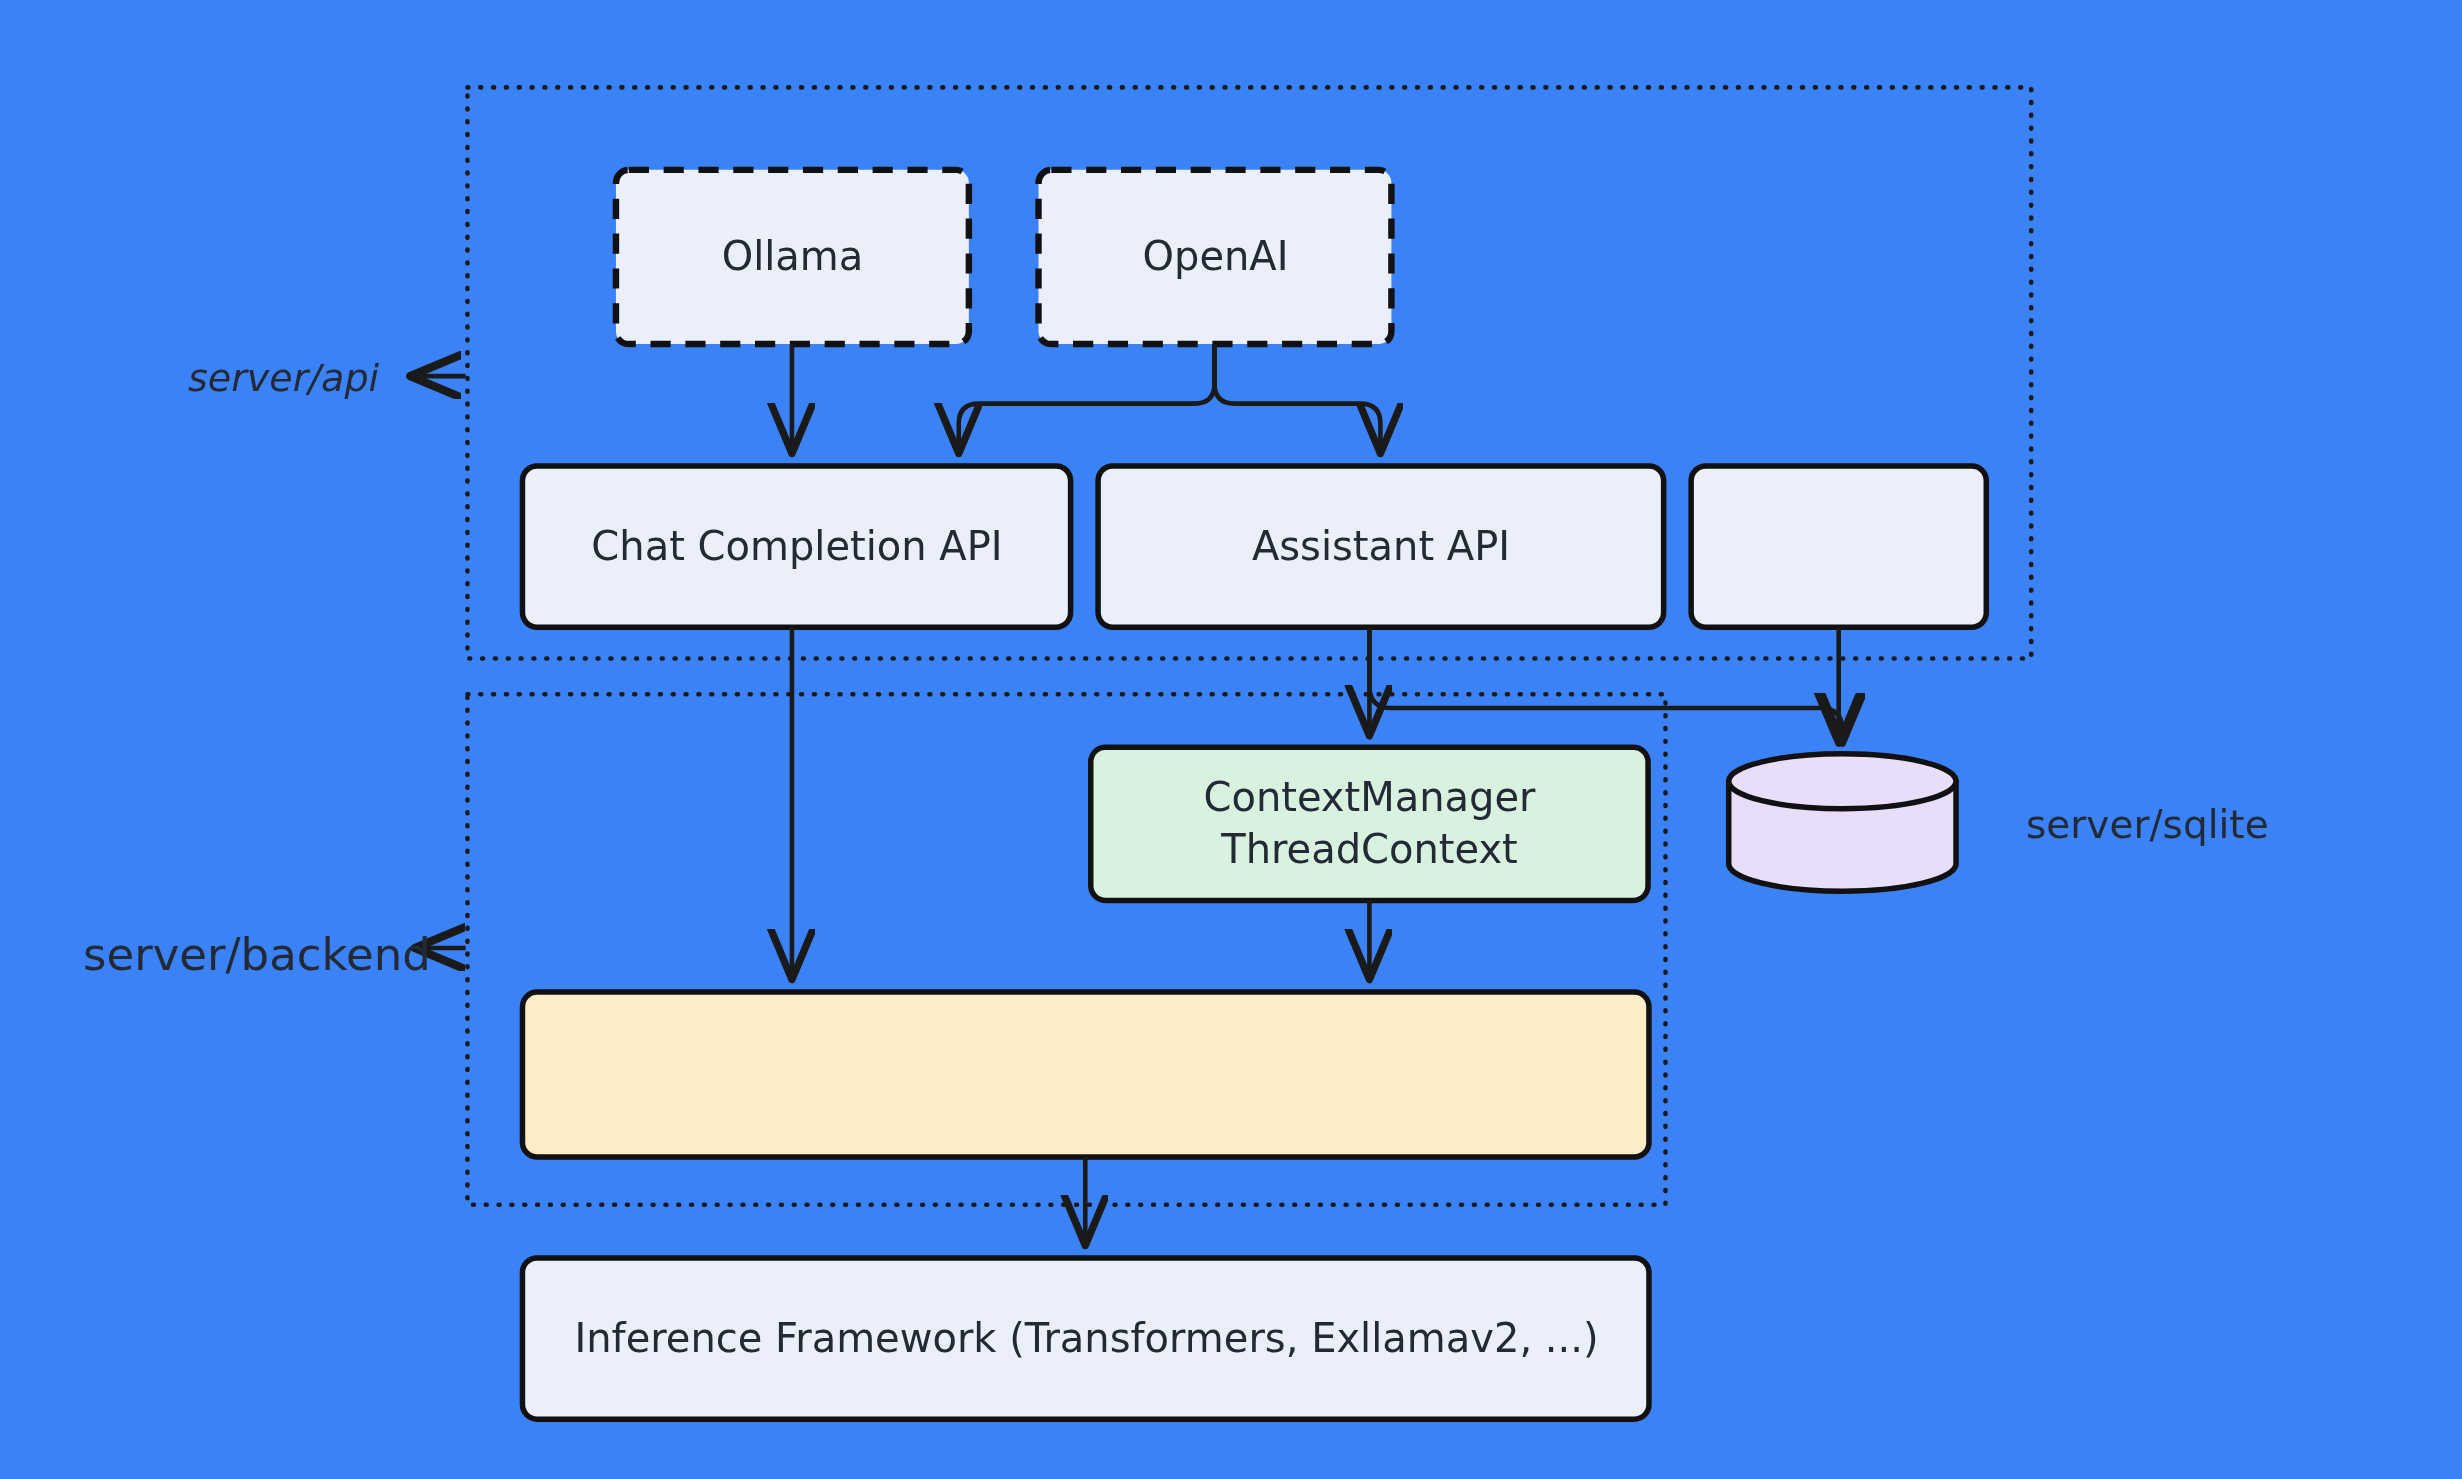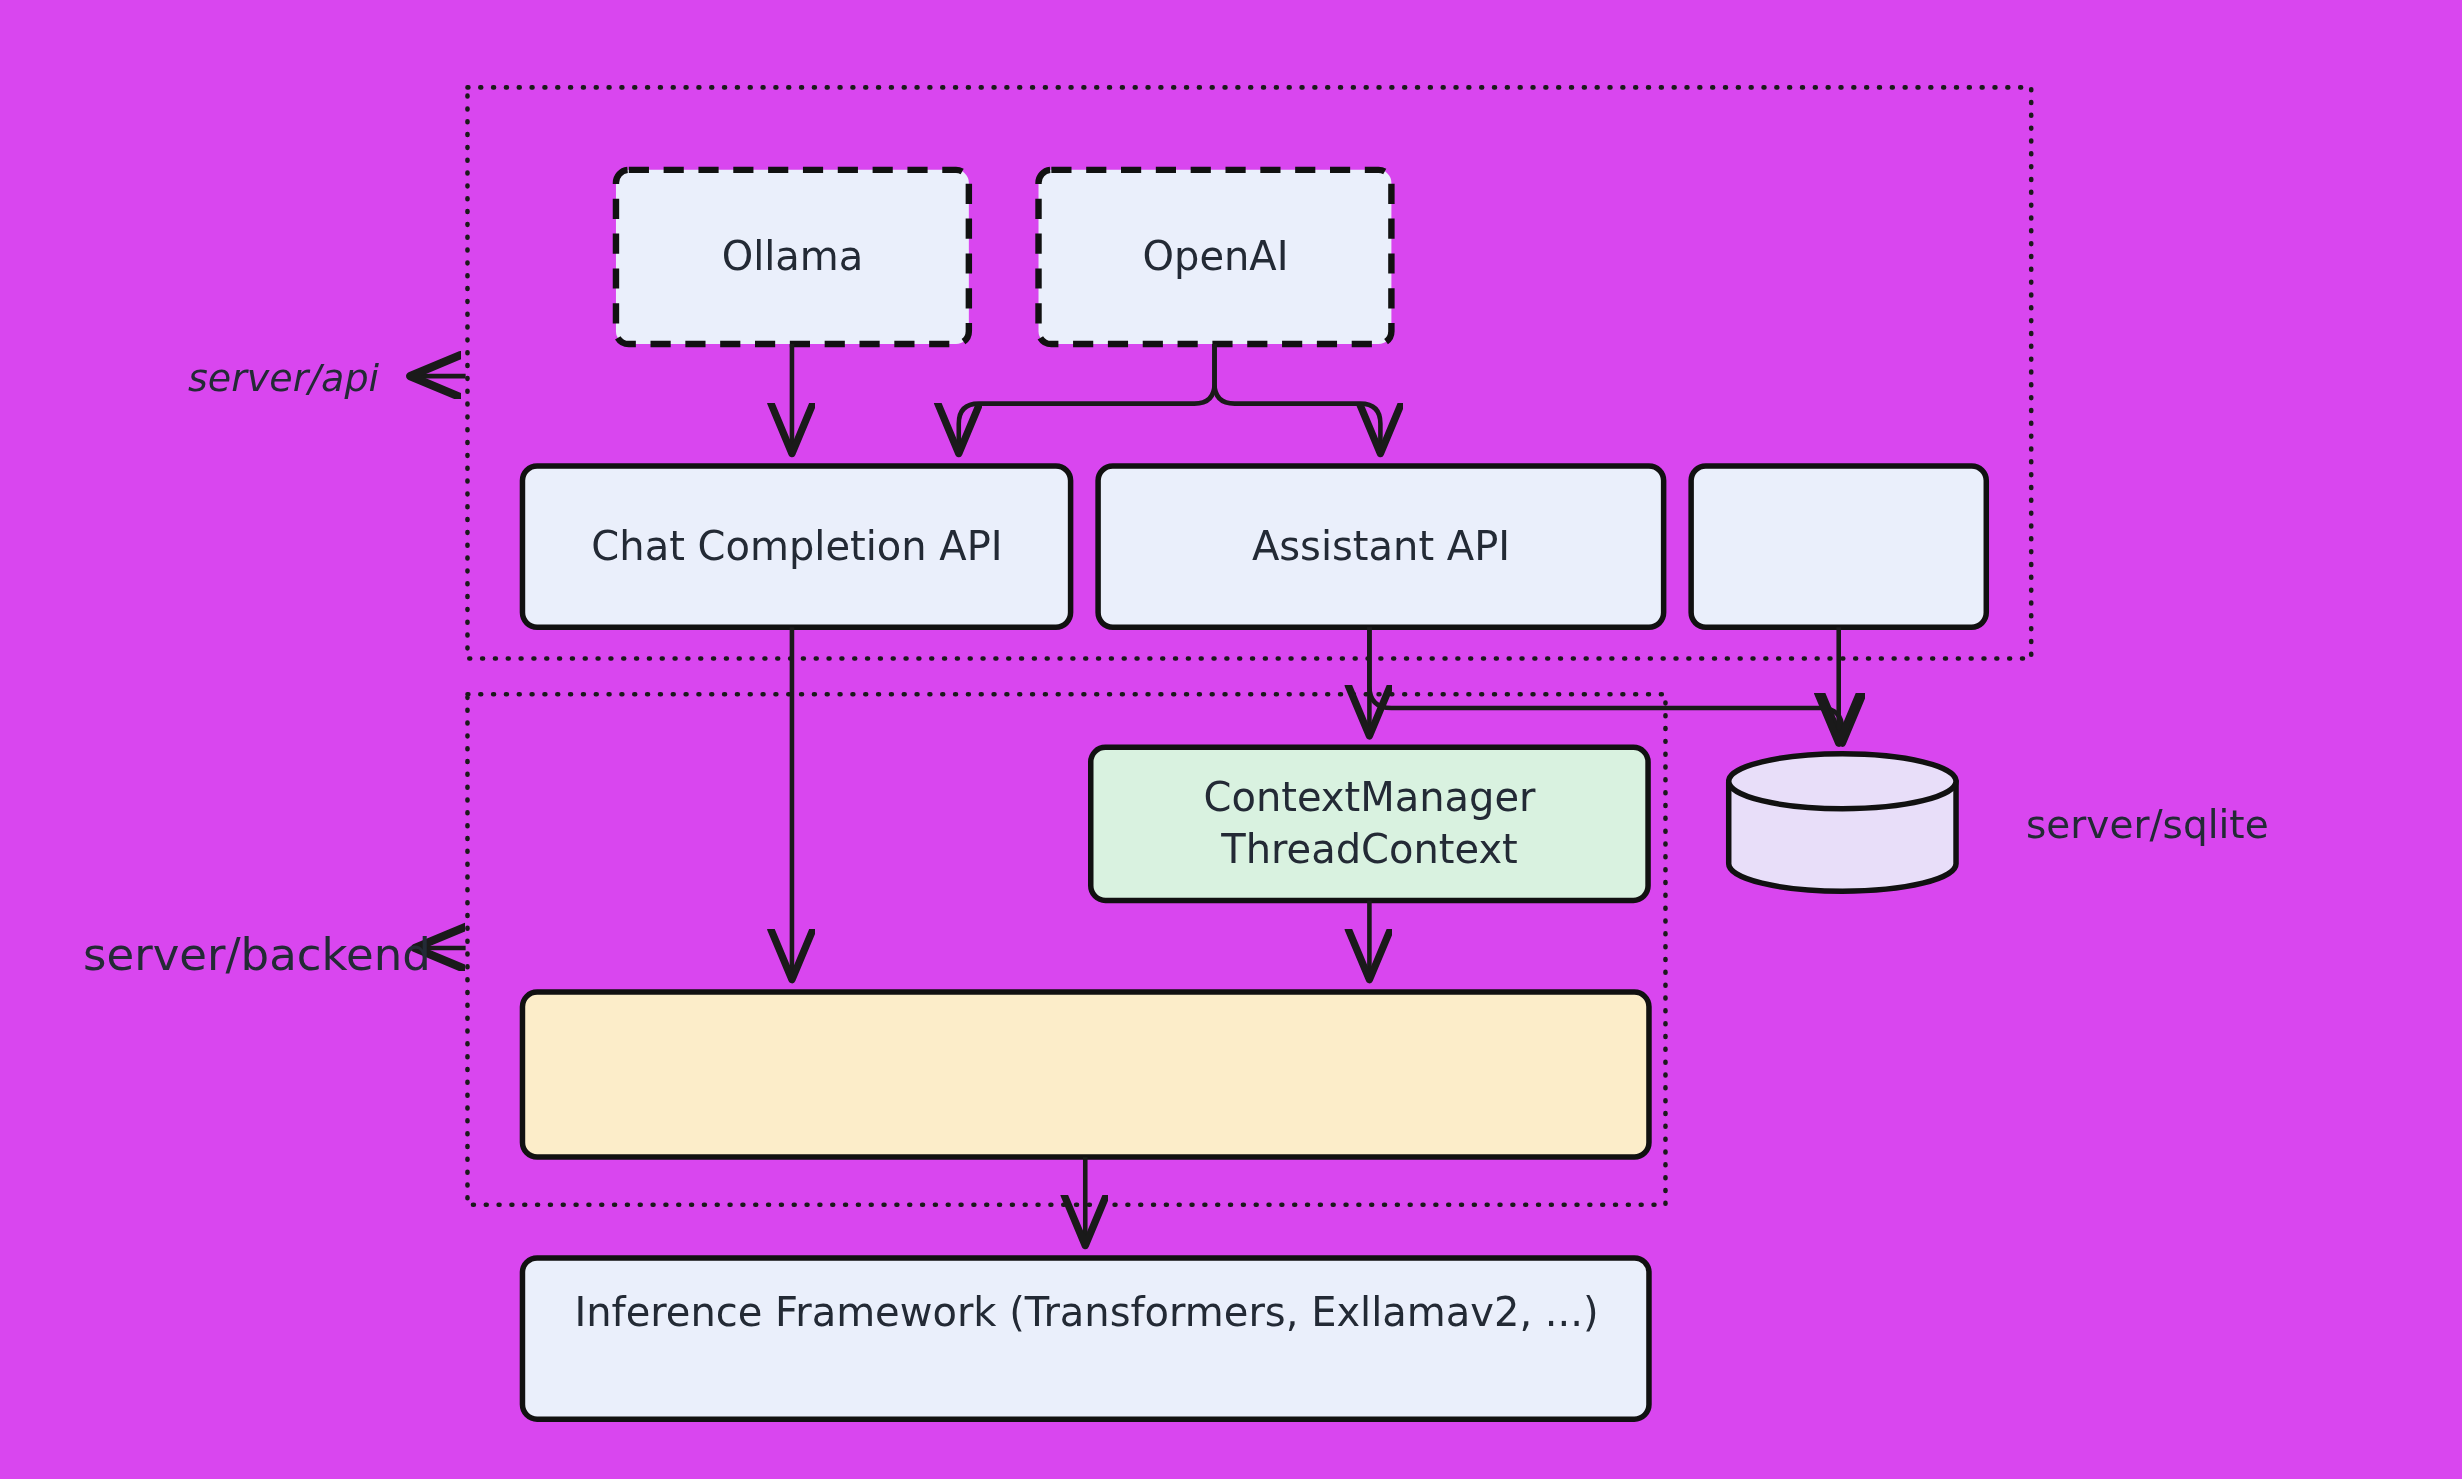--- a/index.html
+++ b/index.html
@@ -7,21 +7,21 @@
     padding: 0;
     background: #ffffff;
   }
   body {
     font-family: "DejaVu Sans", "Liberation Sans", sans-serif;
   }
   #stage {
     position: relative;
     width: 2462px;
     height: 1480px;
-    background: #d946ef;
+    background: #3b82f6;
     overflow: hidden;
   }
   svg.layer {
     position: absolute;
     left: 0;
     top: 0;
     width: 2462px;
     height: 1480px;
     overflow: visible;
   }
@@ -111,21 +111,21 @@
   <div class="node-label" style="left:523px; top:466px; width:548px; height:161px; font-size:40px;">Chat Completion API</div>
 
   <div class="node-label" style="left:1098px; top:466px; width:566px; height:161px; font-size:40px;">Assistant API</div>
 
 
   <div class="node-label" style="left:1091px; top:747px; width:557px; height:153px; font-size:40px;">ContextManager
 ThreadContext</div>
 
 
 
-  <div class="node-label" style="left:523px; top:1232px; width:1127px; height:161px; font-size:40px;">Inference Framework (Transformers, Exllamav2, ...)</div>
+  <div class="node-label" style="left:523px; top:1258px; width:1127px; height:161px; font-size:40px;">Inference Framework (Transformers, Exllamav2, ...)</div>
 
   <div class="side-label" style="left:188px; top:356px; font-size:38px;font-style:italic;">server/api</div>
 
   <div class="side-label" style="left:83px; top:928px; font-size:45px;">server/backend</div>
 
   <div class="side-label" style="left:2026px; top:802px; font-size:39px;">server/sqlite</div>
 
 </div>
 
 

